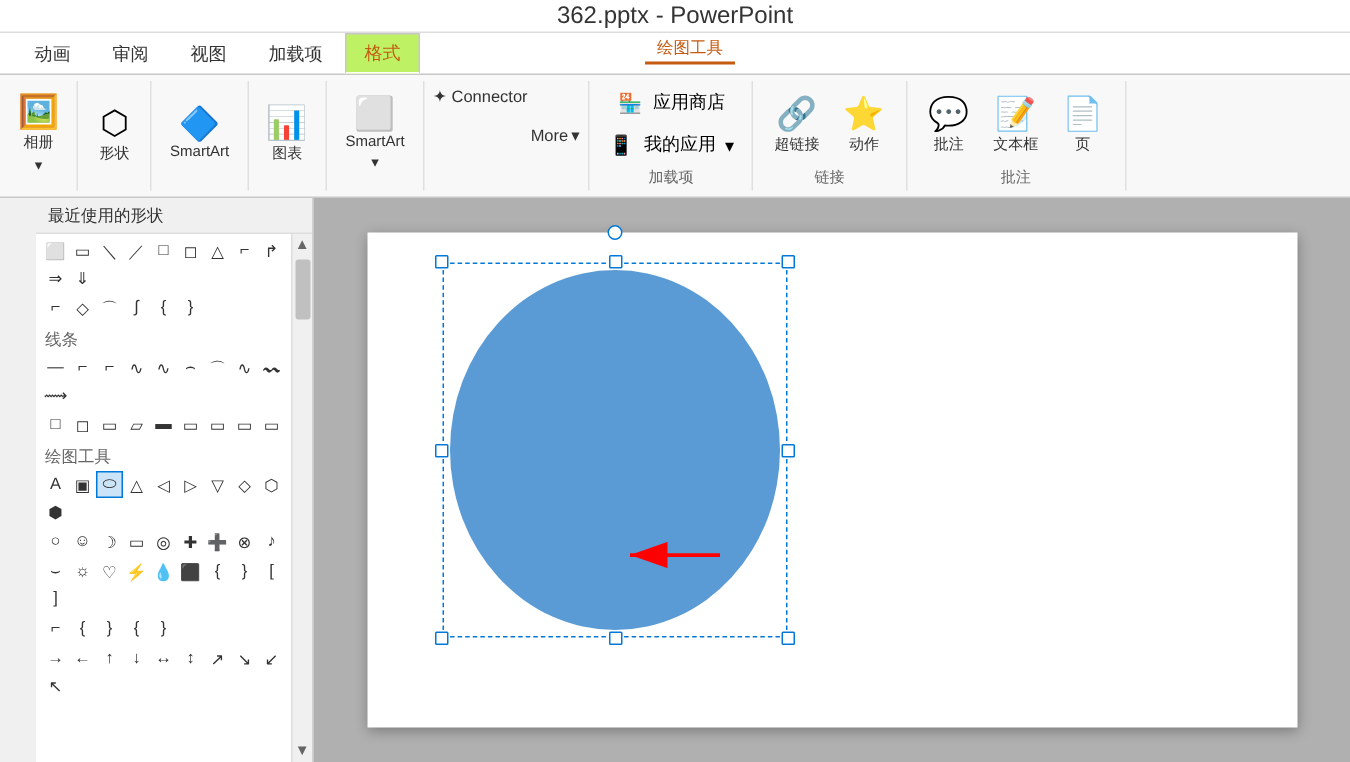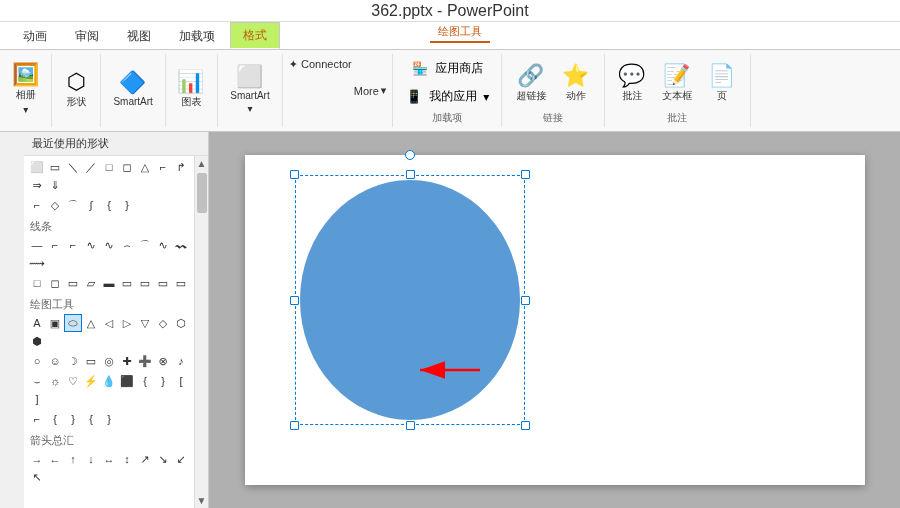--- a/index.html
+++ b/index.html
@@ -509,21 +509,20 @@
         <div class="shape-icon">]</div>
       </div>
       <div class="shapes-row">
         <div class="shape-icon">⌐</div>
         <div class="shape-icon">{</div>
         <div class="shape-icon">}</div>
         <div class="shape-icon">{</div>
         <div class="shape-icon">}</div>
       </div>
 
-      <div class="shapes-category">箭头总汇</div>
       <div class="shapes-row">
         <div class="shape-icon">→</div>
         <div class="shape-icon">←</div>
         <div class="shape-icon">↑</div>
         <div class="shape-icon">↓</div>
         <div class="shape-icon">↔</div>
         <div class="shape-icon">↕</div>
         <div class="shape-icon">↗</div>
         <div class="shape-icon">↘</div>
         <div class="shape-icon">↙</div>

